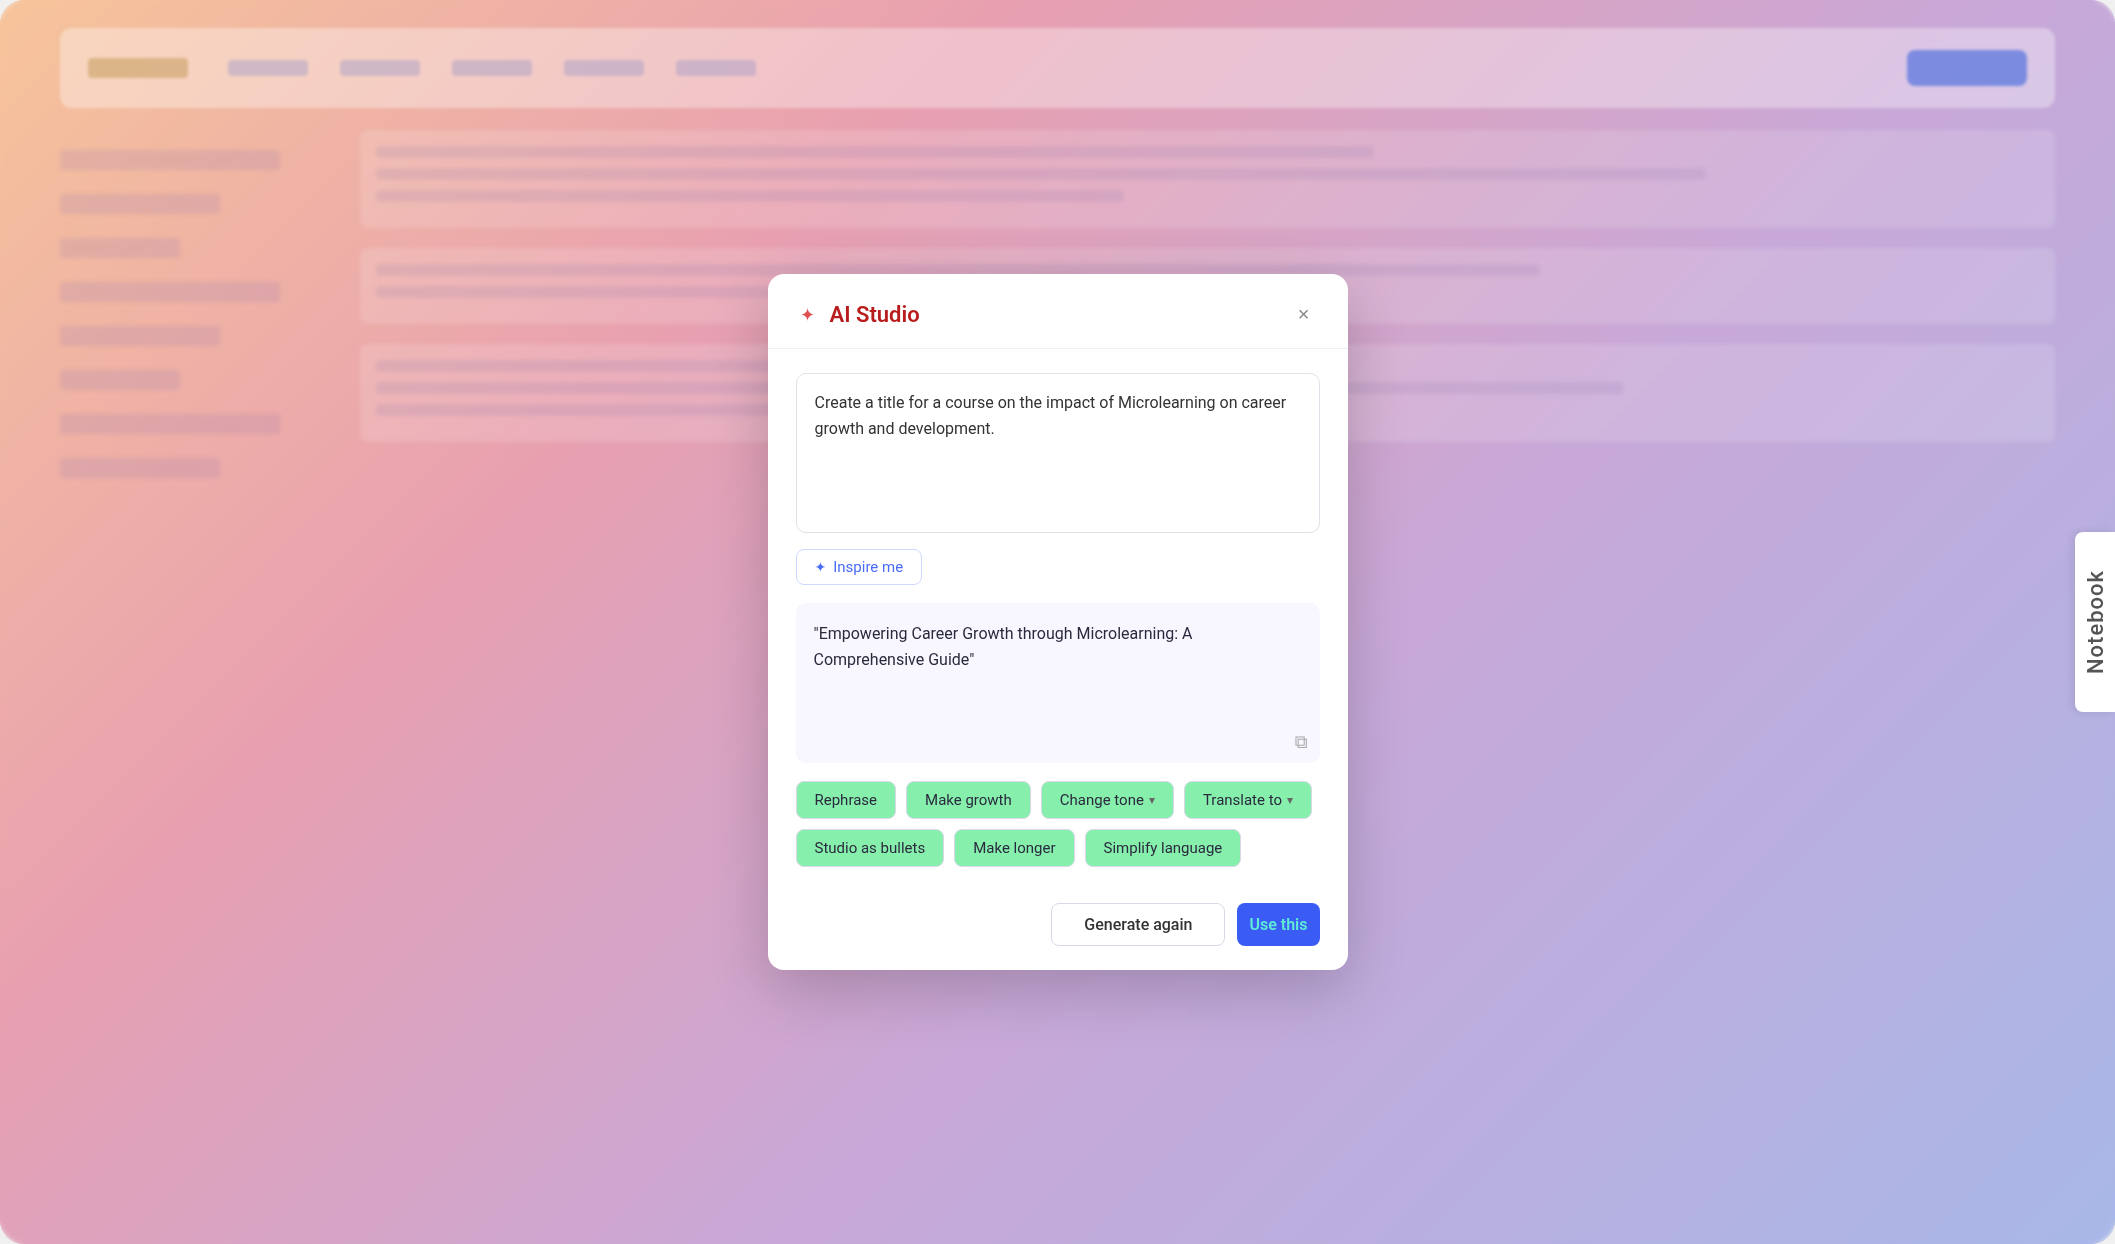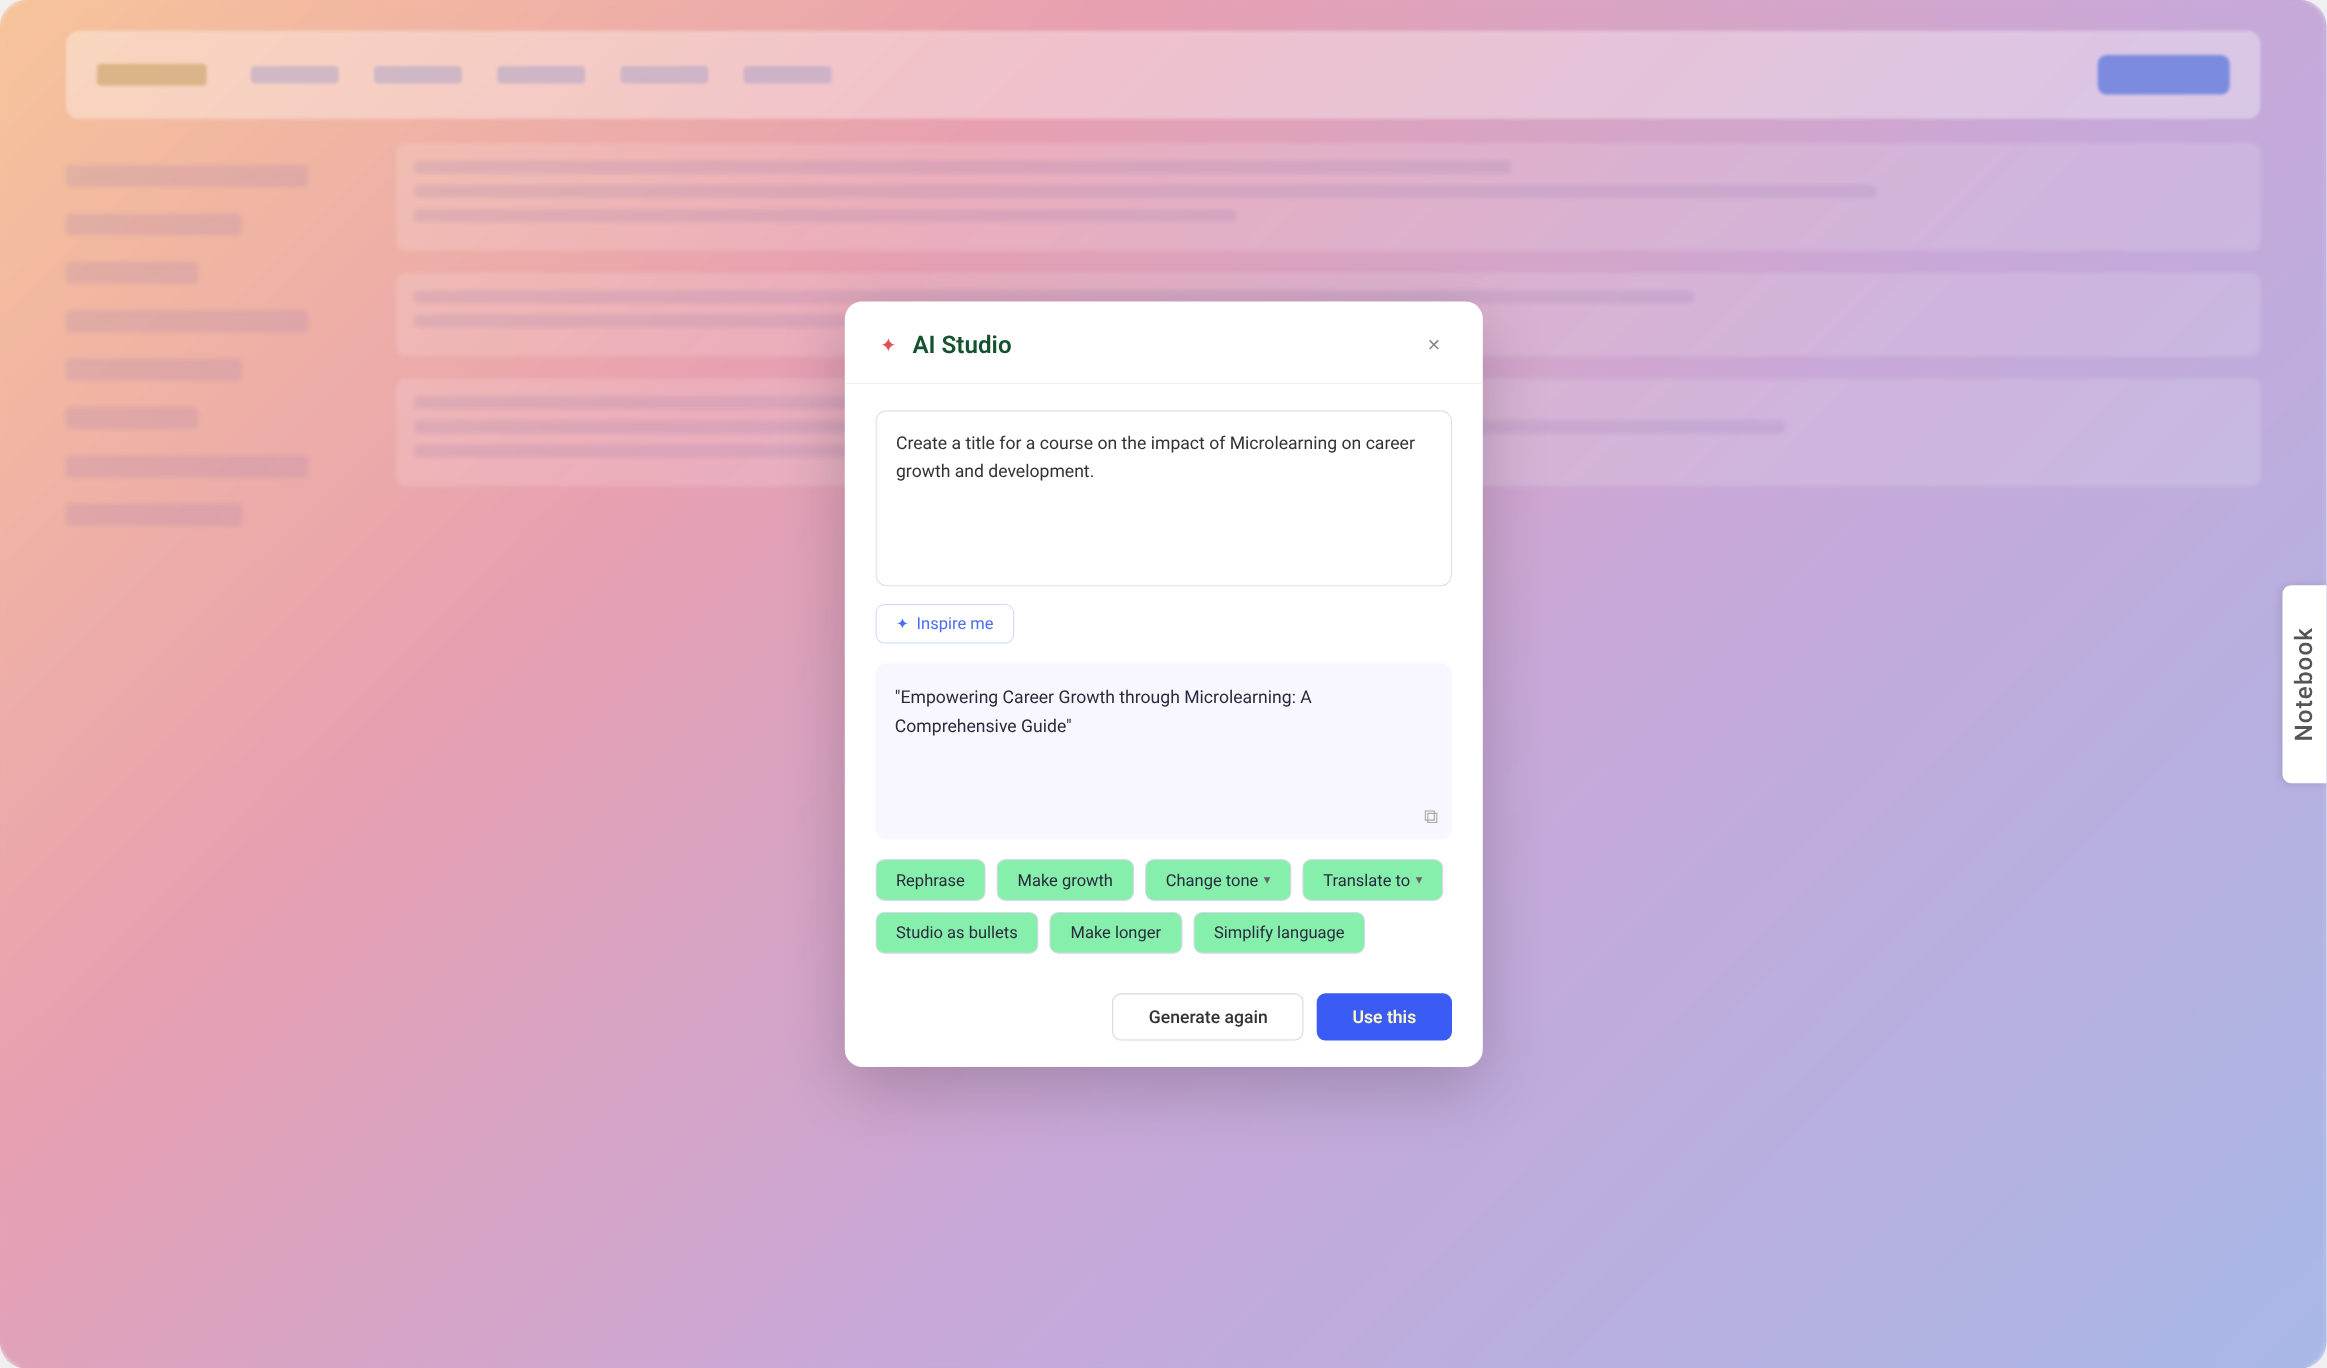--- a/index.html
+++ b/index.html
@@ -195,21 +195,21 @@
       display: flex;
       align-items: center;
       justify-content: center;
       color: #e05050;
       font-size: 18px;
     }
 
     .modal-title {
       font-size: 22px;
       font-weight: 600;
-      color: #14532d;
+      color: #b91c1c;
     }
 
     .close-btn {
       width: 32px;
       height: 32px;
       border: none;
       background: none;
       cursor: pointer;
       display: flex;
       align-items: center;
@@ -333,23 +333,23 @@
       color: #333;
       cursor: pointer;
       font-family: inherit;
       font-weight: 500;
     }
 
     .btn-use {
       border: none;
       background: #3a5cf5;
       border-radius: 8px;
-      padding: 11px 32px;
+      padding: 11px 12px;
       font-size: 16px;
-      color: #fef9c3;
+      color: #5eead4;
       cursor: pointer;
       font-family: inherit;
       font-weight: 600;
     }
   </style>
 </head>
 <body>
 
 <div class="screen">
 

